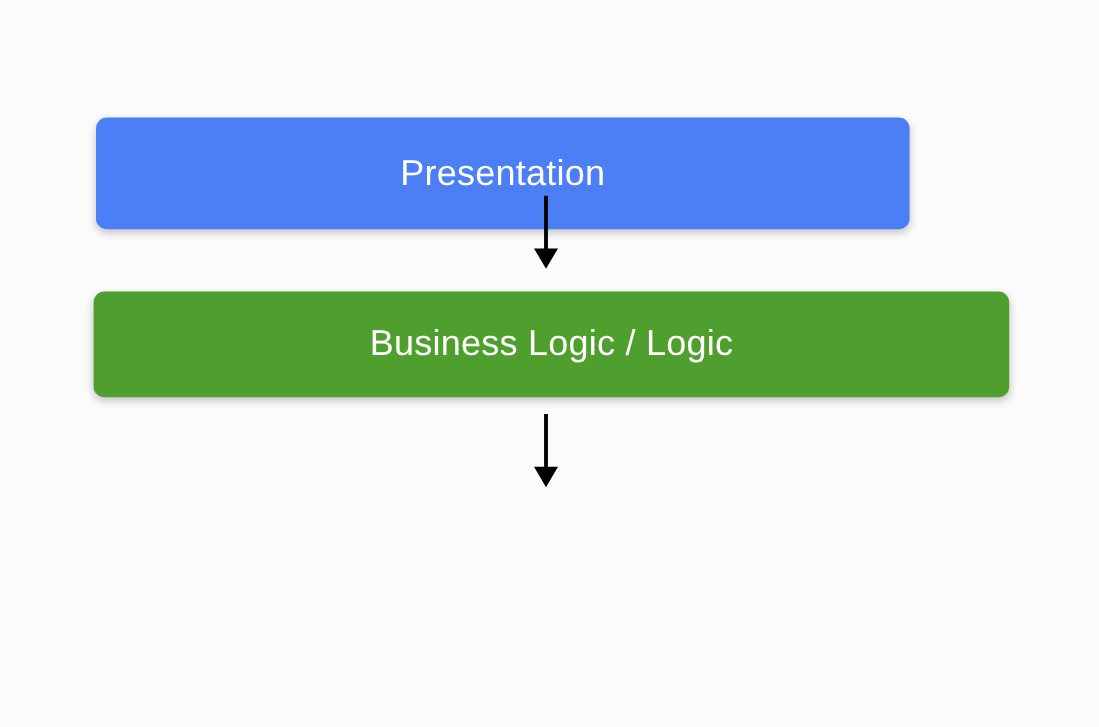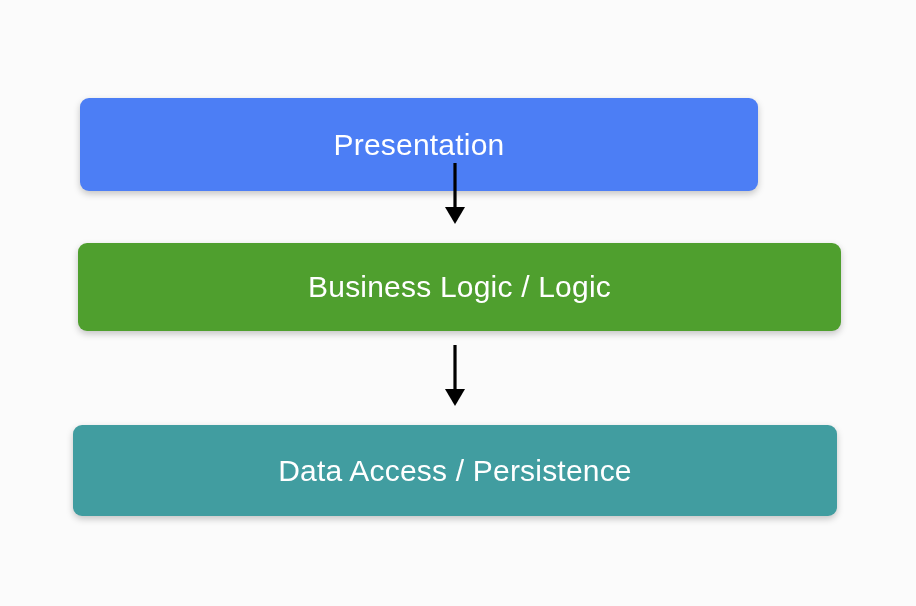--- a/index.html
+++ b/index.html
@@ -95,17 +95,14 @@
     <span class="layer-label">Business Logic / Logic</span>
   </div>
 
   <div class="flow-arrow" id="arrow-business-to-data">
     <svg width="60" height="62" viewBox="0 0 60 62" xmlns="http://www.w3.org/2000/svg">
       <line x1="30" y1="0" x2="30" y2="46" stroke="#000000" stroke-width="3.2"></line>
       <polygon points="20,44 40,44 30,61" fill="#000000"></polygon>
     </svg>
   </div>
 
-  <div class="layer-box" id="box-data-access" style="background:#419da0">
-    <span class="layer-label">Data Access / Persistence</span>
-  </div>
 
 </div>
 
 </body></html>

